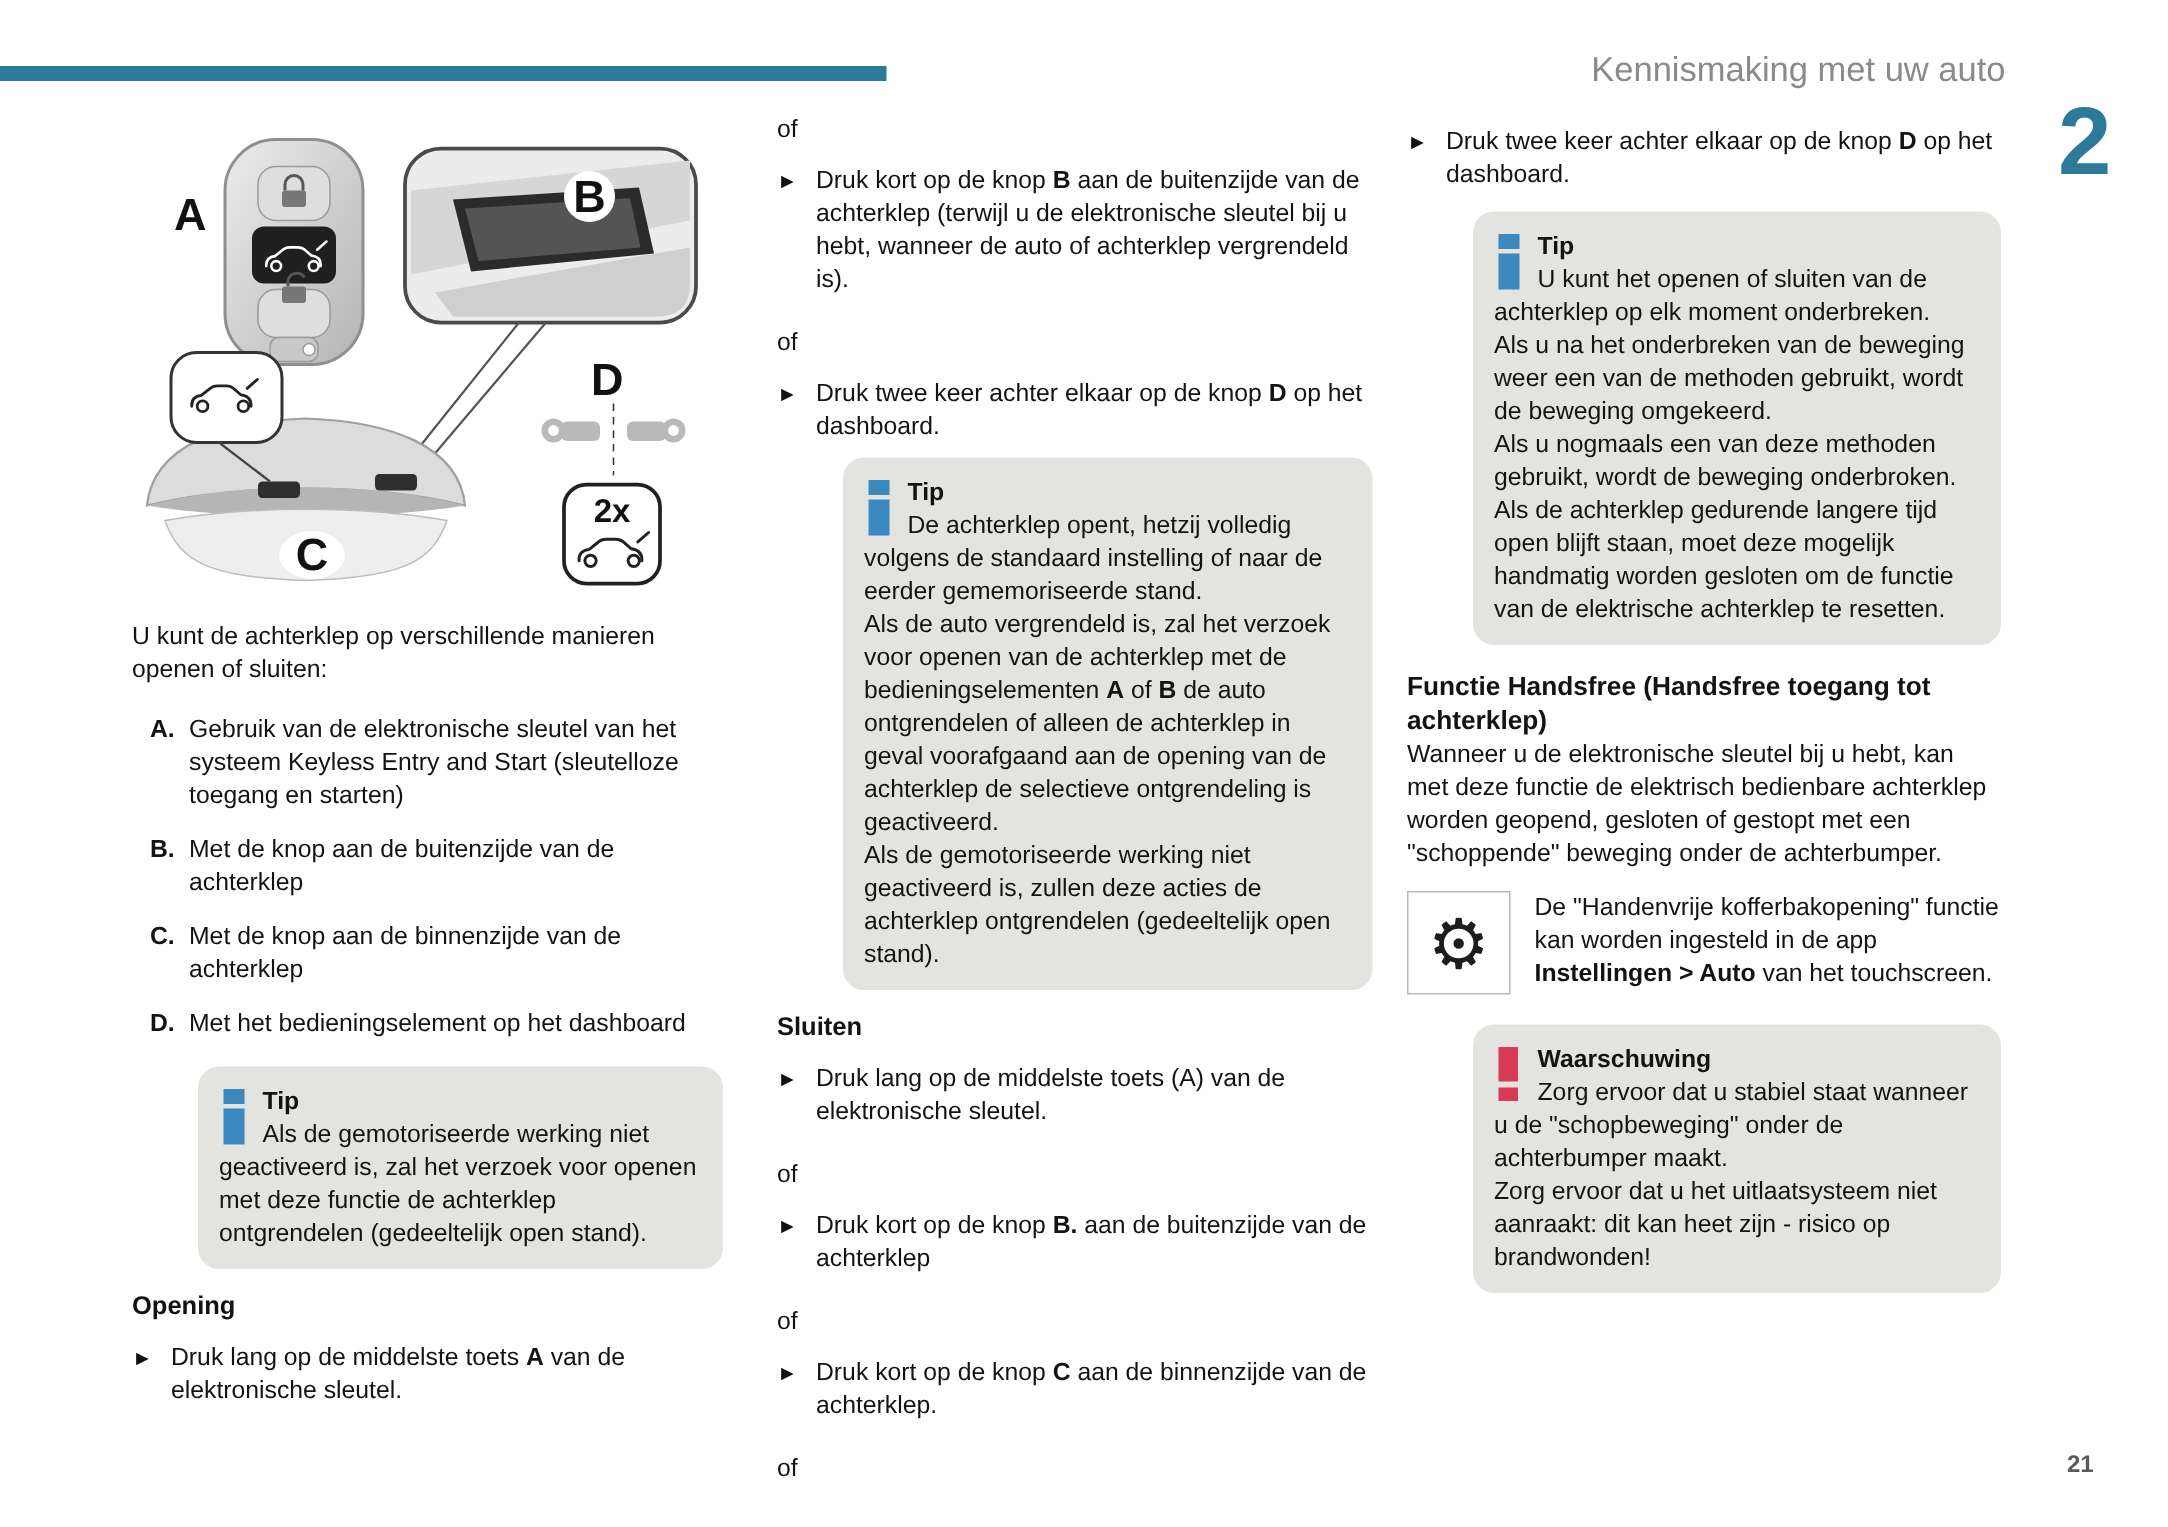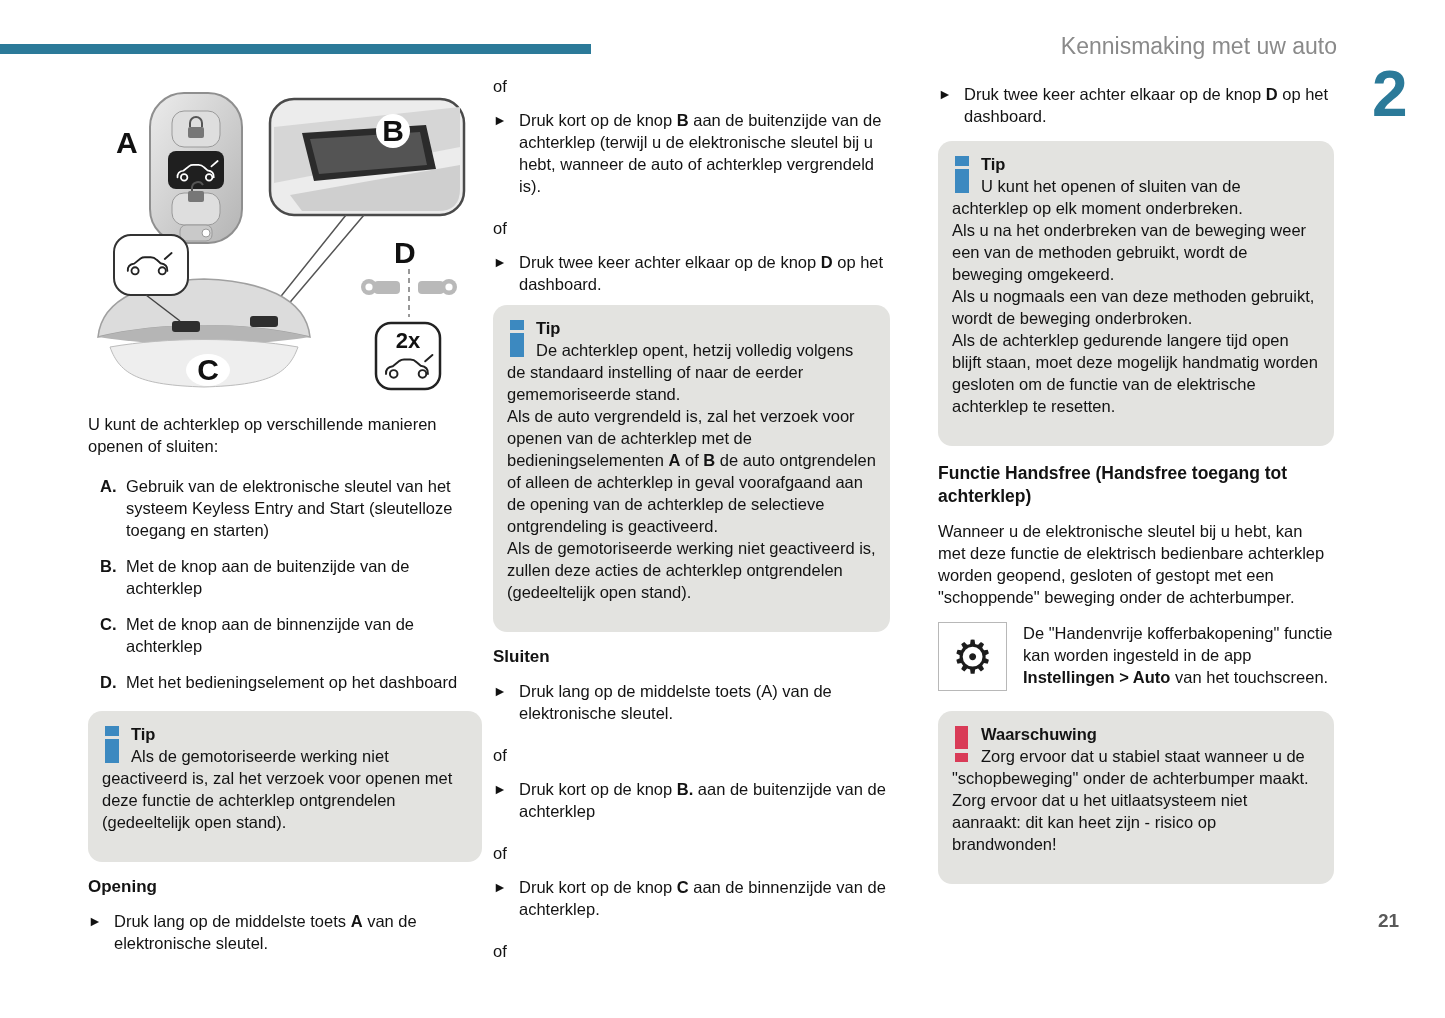--- a/index.html
+++ b/index.html
@@ -5,42 +5,42 @@
   html,body{margin:0;padding:0;}
   body{
     width:1445px;height:1018px;position:relative;overflow:hidden;
     background:#ffffff;color:#131313;
     font-family:"Liberation Sans", sans-serif;
     font-size:16.5px;line-height:22px;
   }
   .topbar{position:absolute;left:0;top:44px;width:591px;height:10px;background:#2b7a99;}
   .header-title{position:absolute;top:35px;right:108px;font-size:23px;color:#8a8a8a;white-space:nowrap;}
   .chapter-num{position:absolute;top:62px;left:1372px;font-size:64px;font-weight:bold;color:#2b7a99;line-height:1;}
-  .page-num{position:absolute;top:910px;left:1378px;font-size:19px;font-weight:bold;color:#5a5a5a;}
+  .page-num{position:absolute;top:966px;left:1378px;font-size:16px;font-weight:bold;color:#5a5a5a;}
 
   .col{position:absolute;}
   #col-left{left:88px;top:85px;width:394px;}
-  #col-mid{left:493px;top:75px;width:397px;}
+  #col-mid{left:518px;top:75px;width:397px;}
   #col-right{left:938px;top:75px;width:396px;}
 
   .para{margin:0;}
   .intro{margin:10px 0 0 0;}
   .of{margin:20px 0 0 0;}
   .of.first{margin-top:0;}
 
   .instr{display:flex;margin:12px 0 0 0;}
   .instr .arrow{flex:none;width:26px;font-size:14px;line-height:22px;color:#111;}
   .instr .instr-text{flex:1;}
 
   .abc-list{margin:18px 0 0 0;}
   .abc-item{display:flex;margin:0 0 14px 0;}
   .abc-item .letter{flex:none;width:26px;margin-left:12px;font-weight:bold;}
   .abc-item .abc-text{flex:1;}
 
-  .box{background:#e3e3e0;border-radius:14px;padding:12px 14px 29px 14px;}
+  .box{background:#e3e3e0;border-radius:14px;padding:12px 14px 13px 14px;margin-left:44px;}
   .box .box-title{font-weight:bold;}
   .box .box-line{display:block;margin:0;}
   .tipbox{margin-top:18px;}
   #col-mid .tipbox{margin-top:10px;}
   #col-right .tipbox{margin-top:14px;}
   .warnbox{margin-top:20px;}
 
   .info-icon{float:left;width:14px;height:37px;margin:3px 12px 0 3px;position:relative;}
   .info-icon::before{content:"";position:absolute;left:0;top:0;width:14px;height:10px;background:#3c89c0;}
   .info-icon::after{content:"";position:absolute;left:0;top:13px;width:14px;height:24px;background:#3c89c0;}
@@ -233,21 +233,21 @@
   <div class="box tipbox">
     <span class="info-icon"></span>
     <span class="box-title">Tip</span>
     <span class="box-line">U kunt het openen of sluiten van de achterklep op elk moment onderbreken.</span>
     <span class="box-line">Als u na het onderbreken van de beweging weer een van de methoden gebruikt, wordt de beweging omgekeerd.</span>
     <span class="box-line">Als u nogmaals een van deze methoden gebruikt, wordt de beweging onderbroken.</span>
     <span class="box-line">Als de achterklep gedurende langere tijd open blijft staan, moet deze mogelijk handmatig worden gesloten om de functie van de elektrische achterklep te resetten.</span>
   </div>
 
   <p class="h-section">Functie Handsfree (Handsfree toegang tot achterklep)</p>
-  <p class="para" style="margin-top:12px;">Wanneer u de elektronische sleutel bij u hebt, kan met deze functie de elektrisch bedienbare achterklep worden geopend, gesloten of gestopt met een "schoppende" beweging onder de achterbumper.</p>
+  <p class="para" style="margin-top:0;">Wanneer u de elektronische sleutel bij u hebt, kan met deze functie de elektrisch bedienbare achterklep worden geopend, gesloten of gestopt met een "schoppende" beweging onder de achterbumper.</p>
 
   <div class="gear-row">
     <div class="gear-box">
       <span class="gear-glyph">⚙</span>
     </div>
     <div class="gear-text">De "Handenvrije kofferbakopening" functie kan worden ingesteld in de app <b>Instellingen &gt; Auto</b> van het touchscreen.</div>
   </div>
 
   <div class="box warnbox">
     <span class="warn-icon"></span>

